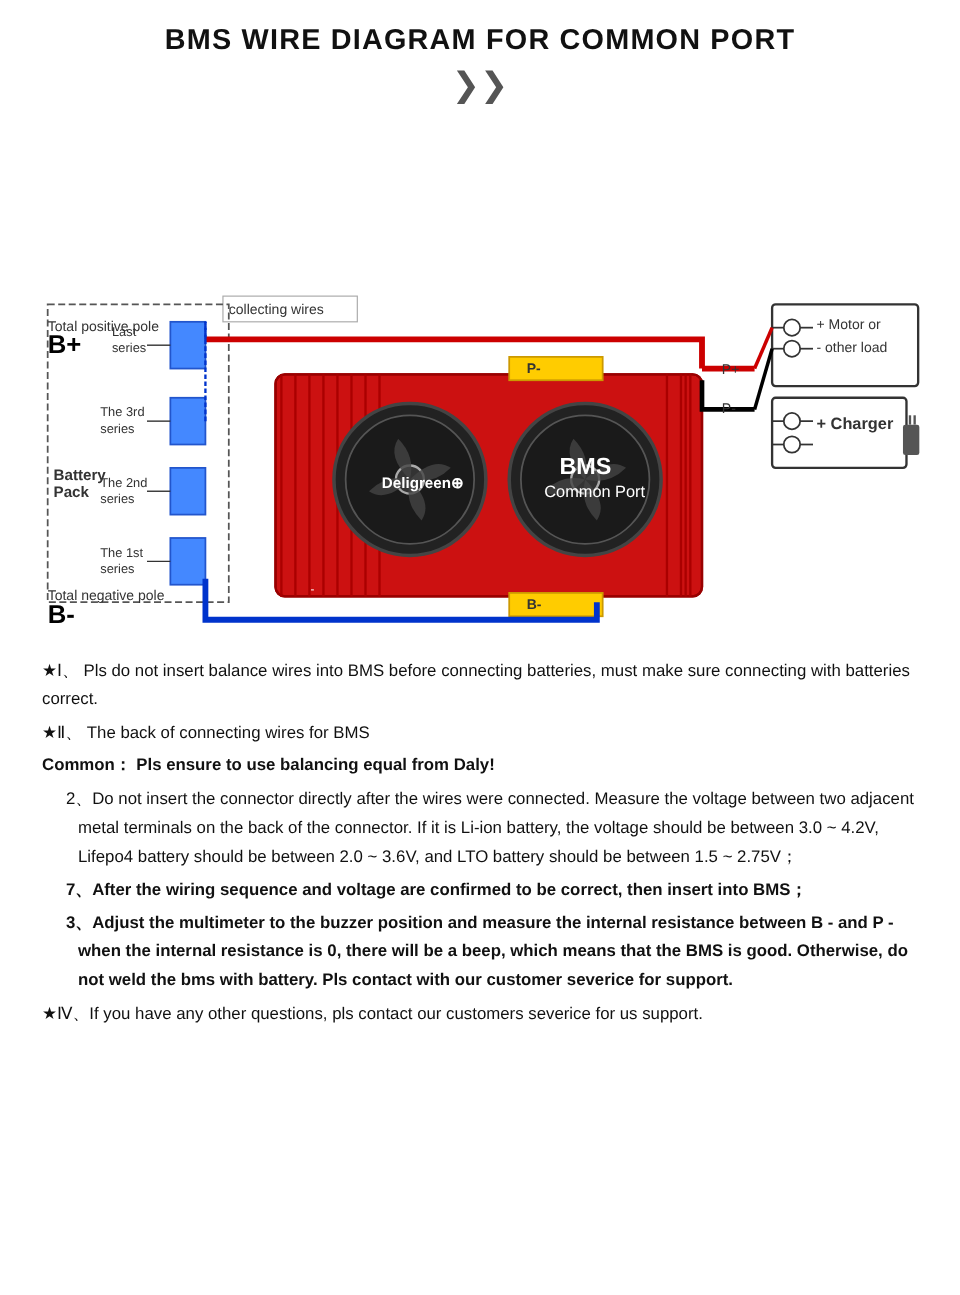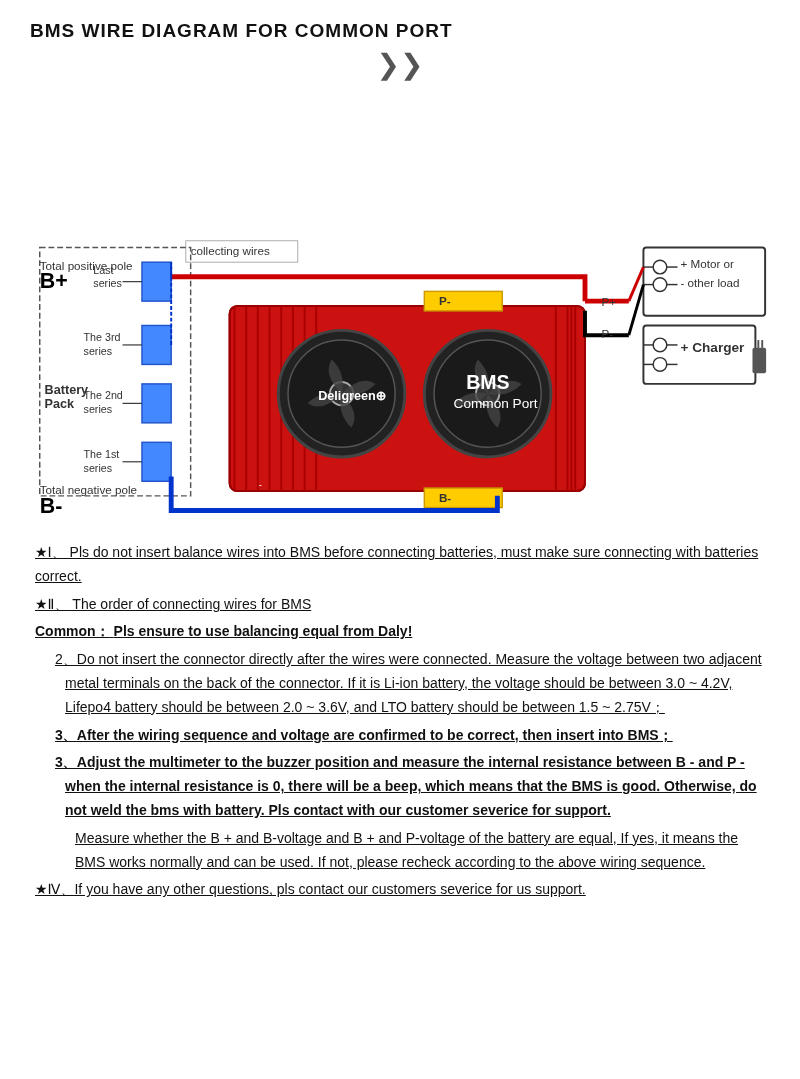--- a/index.html
+++ b/index.html
@@ -5,21 +5,22 @@
     * { box-sizing: border-box; margin: 0; padding: 0; }
     body {
       font-family: Arial, sans-serif;
       background: #fff;
       width: 800px;
       min-height: 1079px;
       padding: 20px 30px;
       color: #111;
     }
     h1 {
-      font-size: 19px;
+      text-align: center;
+      font-size: 24px;
       font-weight: bold;
       letter-spacing: 1px;
       margin-bottom: 6px;
       font-family: Arial, sans-serif;
     }
     .chevron {
       text-align: center;
       font-size: 28px;
       color: #555;
       margin-bottom: 10px;
@@ -33,21 +34,20 @@
     }
     .diagram-svg {
       width: 100%;
       height: 100%;
     }
     
     .instructions {
       font-size: 14px;
       line-height: 1.7;
       padding: 0 5px;
-      text-decoration: underline;
     }
     .instructions p {
       margin-bottom: 4px;
     }
     .star-item {
       margin-bottom: 4px;
     }
     .bold { font-weight: bold; }
     .numbered-item {
       margin-left: 20px;
@@ -192,32 +192,31 @@
     <text x="10" y="428" font-size="22" fill="#000" font-family="Arial" font-weight="bold">B-</text>
 
     <text x="235" y="402" font-size="10" fill="white" font-family="Arial">-</text>
   </svg>
 </div>
 
 <div class="instructions">
 
   <p class="star-item">★Ⅰ、 Pls do not insert balance wires into BMS before connecting batteries, must make sure connecting with batteries correct.</p>
 
-  <p class="star-item">★Ⅱ、 The order of connecting wires for BMS</p>
+  <p class="star-item">★Ⅱ、 The back of connecting wires for BMS</p>
 
   <p>
     <span class="bold">Common：</span>
     <span class="bold">Pls ensure to use balancing  equal from Daly!</span>
   </p>
 
 
   <p class="numbered-item">2、Do not insert the connector directly after the wires were connected. Measure the voltage between two adjacent metal terminals on the back of the connector. If it is Li-ion battery, the voltage should be between 3.0 ~ 4.2V, Lifepo4 battery should be between 2.0 ~ 3.6V, and LTO battery should be between 1.5 ~ 2.75V；</p>
 
-  <p class="numbered-item bold">3、After the wiring sequence and voltage are confirmed to be correct, then insert into BMS；</p>
+  <p class="numbered-item bold">7、After the wiring sequence and voltage are confirmed to be correct, then insert into BMS；</p>
 
   <p class="numbered-item bold">3、Adjust the multimeter to the buzzer position and measure the internal resistance between B - and P - when the internal resistance is 0, there will be a beep, which means that the BMS is good. Otherwise, do not weld the bms with battery. Pls contact with our customer severice for support.</p>
 
 
-  <p class="indent">Measure whether the B + and B-voltage and B + and P-voltage of the battery are equal, If yes, it means the BMS works normally and can be used. If not, please recheck according to the above wiring sequence.</p>
 
   <p class="star-item">★Ⅳ、If you have any other questions, pls contact our customers severice for us support.</p>
 
 </div>
 
 </body></html>

